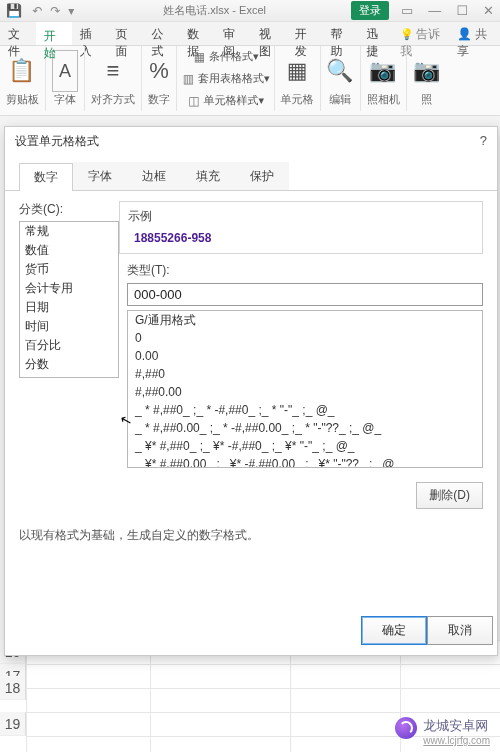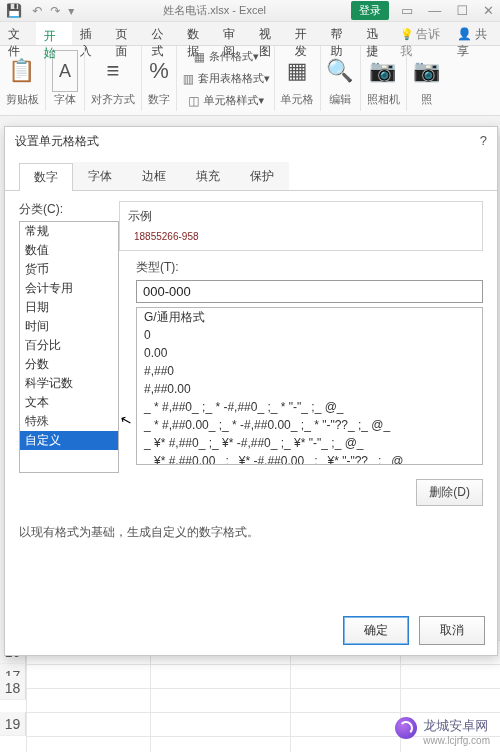--- a/index.html
+++ b/index.html
@@ -147,37 +147,37 @@
     top: 1px;
   }
   .dbody {
     padding: 10px 14px;
     display: flex;
   }
   .leftcol { width: 100px; }
   .leftcol .lbl { font-size: 12px; color:#444; margin-bottom:3px; }
   .catlist {
     border: 1px solid #b8b8b8;
-    height: 252px;
+    height: 157px;
     font-size: 12px;
     color: #333;
     background: #fff;
     overflow: hidden;
   }
   .catlist .citem { padding: 1px 5px; line-height: 17px; }
   .catlist .citem.selected { background: #1f6fd0; color: #fff; }
   .rightcol { flex: 1; }
   .panel {
     border: 1px solid #d6d6d6;
     padding: 6px 8px;
     margin-bottom: 8px;
   }
-  .panel.noborder { border: none; padding: 0 0 6px 8px; margin-left: 9px; }
+  .panel.noborder { border: none; padding: 0 0 6px 8px; }
   .panel .plabel { font-size: 12px; color:#444; margin-bottom:4px; }
-  .sample { font-size: 10px; color:#7f1d1d; padding: 2px 0 2px 6px; }
+  .sample { font-size: 12px; color:#4c1d95; padding: 2px 0 2px 6px; font-weight: bold; }
   .typein {
     width: 100%;
     border: 1px solid #9a9a9a;
     padding: 3px 6px;
     font-size: 13px;
     color: #222;
   }
   .fmtlist {
     border: 1px solid #b8b8b8;
     margin-top: 4px;
@@ -196,22 +196,22 @@
     font-size: 12px;
     color:#444;
   }
   .hint {
     font-size: 12px;
     color:#555;
     padding: 8px 14px;
   }
   .dbuttons {
     position: absolute;
-    bottom: 10px; right: 12px;
-    display: flex; gap: 10px;
+    bottom: 10px; right: 4px;
+    display: flex; 
   }
   .btn {
     border: 1px solid #9a9a9a;
     background: linear-gradient(#fefefe,#f0f0f0);
     padding: 5px 20px;
     font-size: 12px;
     color: #333;
   }
   .btn.primary {
     border-color: #2d7fd4;
@@ -244,21 +244,21 @@
     position: relative;
   }
   .watermark .logo::after{
     content:"";
     position:absolute; inset:4px;
     border:2px solid #fff;
     border-left-color:transparent;
     border-bottom-color:transparent;
     border-radius:50%;
   }
-  .watermark .sub { font-size:10px; color:#999; display:block; }
+  .watermark .sub { font-size:10px; color:#999; display:block;text-decoration:underline; }
   .bulb { color:#d0a60f; margin-right:2px; font-size:11px; }
 </style>
 </head>
 <body>
 
 <div class="titlebar">
   <span class="save-icon">💾</span>
   <span class="undo">↶</span>
   <span class="undo">↷</span>
   <span class="undo">▾</span>

